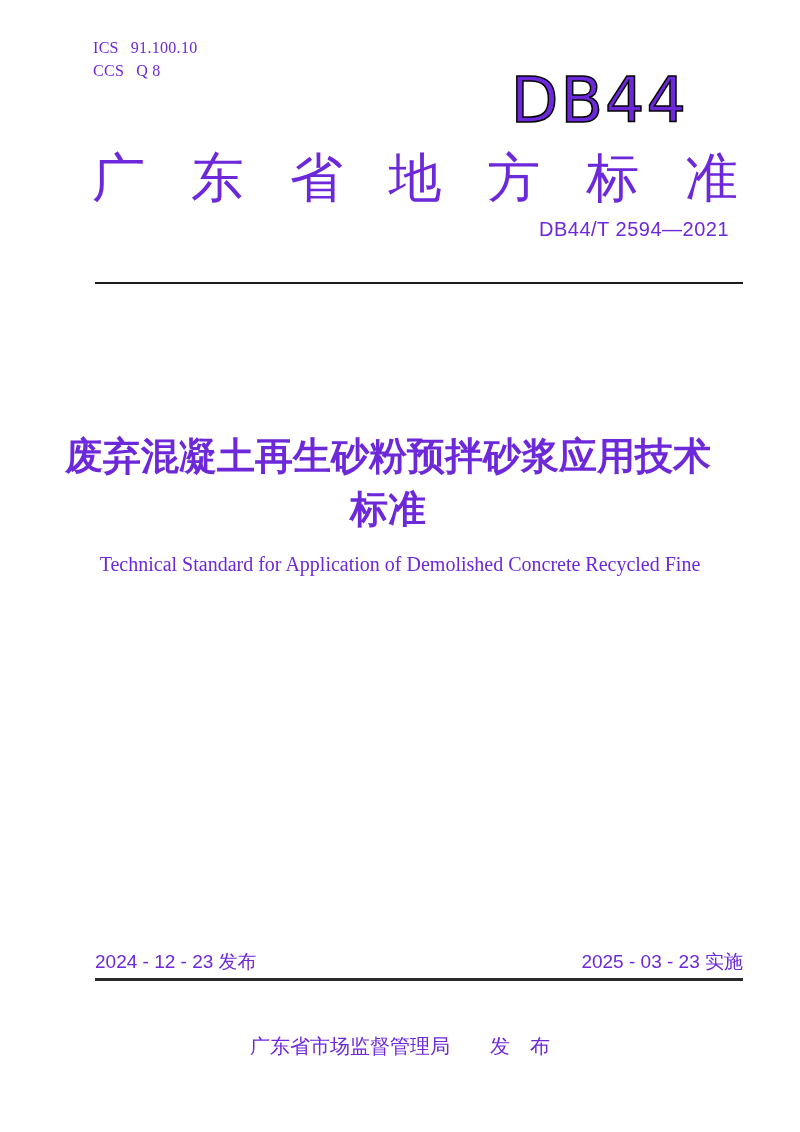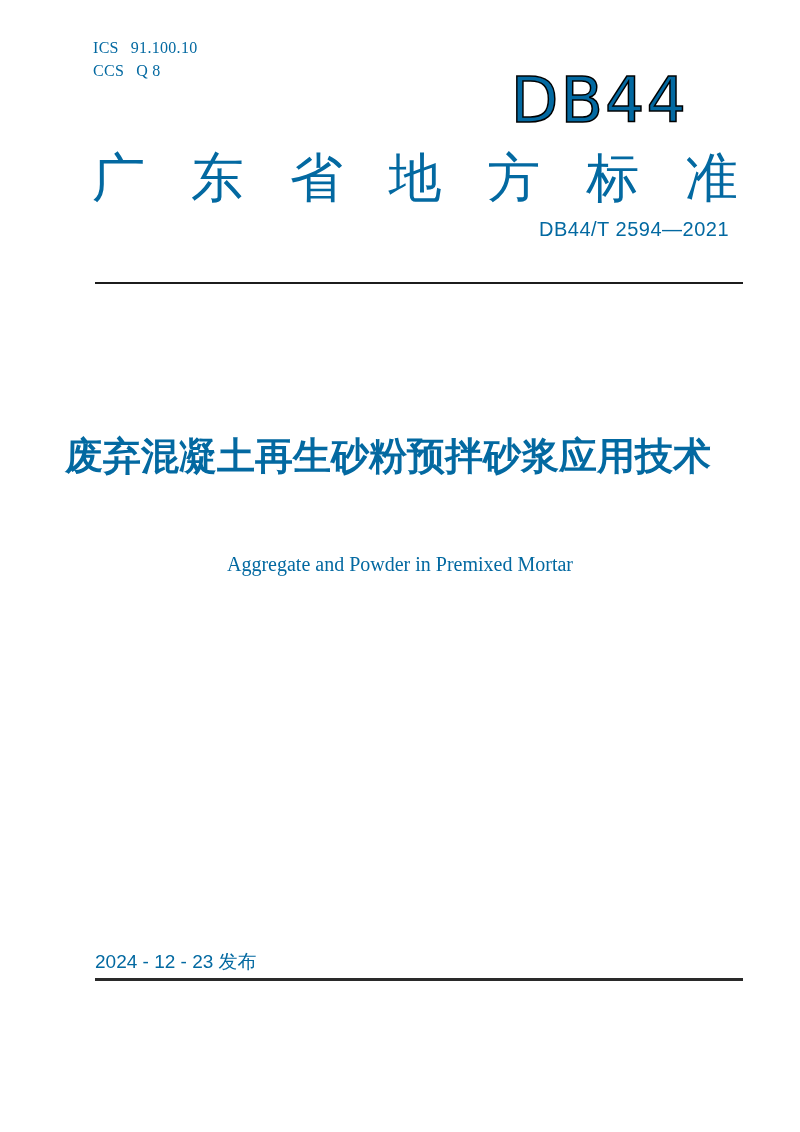--- a/index.html
+++ b/index.html
@@ -3,21 +3,21 @@
 <meta charset="utf-8">
 <style>
   * { margin: 0; padding: 0; box-sizing: border-box; }
   html, body { background: #888; }
   .page {
     position: relative;
     width: 800px;
     height: 1132px;
     margin: 0 auto;
     background: #ffffff;
-    color: #0369a1;
+    color: #6d28d9;
     font-family: "Liberation Sans", sans-serif;
     overflow: hidden;
   }
 
   
   .ics-block {
     position: absolute;
     left: 93px;
     top: 36px;
     font-family: "Liberation Serif", serif;
@@ -147,26 +147,29 @@
   <div class="logo">DB44</div>
 
   <div class="standard-type">广东省地方标准</div>
 
   <div class="standard-number">DB44/T 2594—2021</div>
 
   <div class="rule-top"></div>
 
   <div class="title-cn">
     <div>废弃混凝土再生砂粉预拌砂浆应用技术</div>
+    <div>标准</div>
   </div>
 
   <div class="title-en">
-    <div>Aggregate and Powder in Premixed Mortar</div>
+    <div>Technical Standard for Application of Demolished Concrete Recycled Fine</div>
   </div>
 
   <div class="dates-row">
     <span>2024 - 12 - 23 发布</span>
+    <span>2025 - 03 - 23 实施</span>
   </div>
 
   <div class="rule-bottom"></div>
 
+  <div class="publisher">广东省市场监督管理局　　发　布</div>
 
 </div>
 
 </body></html>

